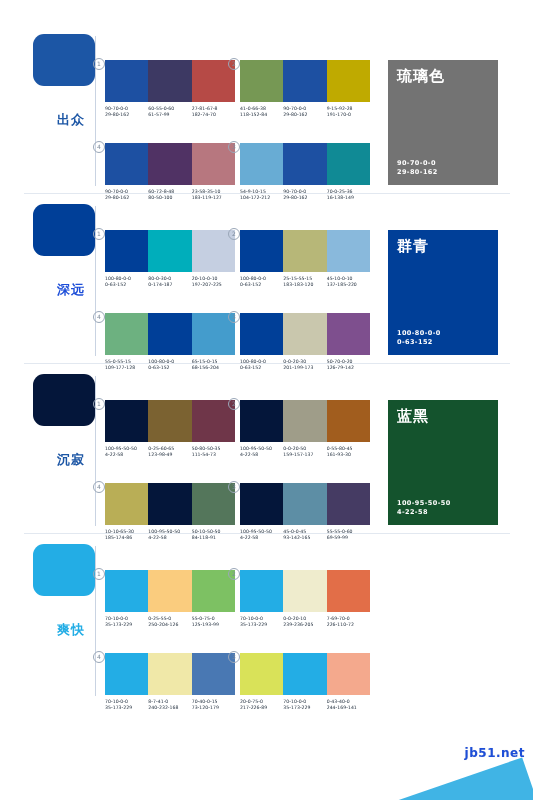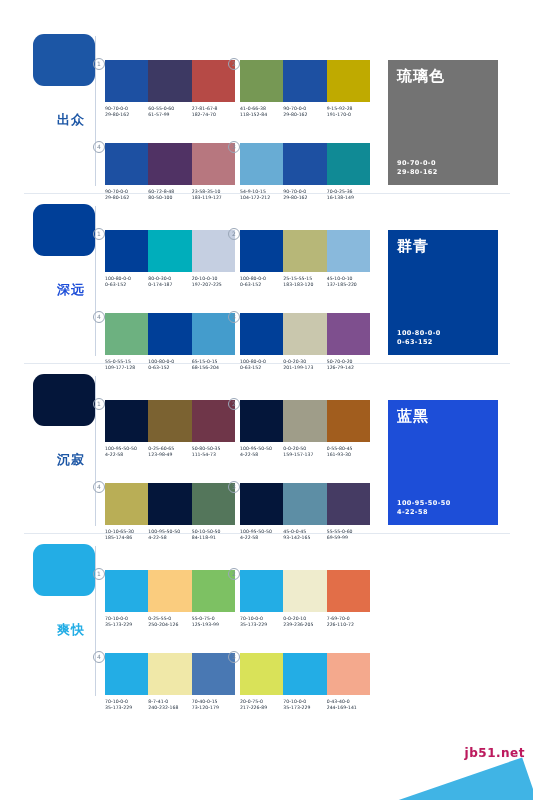--- a/index.html
+++ b/index.html
@@ -114,21 +114,21 @@
   }
   .wm-band{
     position:absolute;right:-10px;bottom:-18px;
     width:230px;height:64px;
     background:#40b4e5;
     transform:rotate(-19deg);
     transform-origin:100% 100%;
   }
   .wm-site{
     position:absolute;right:8px;top:18px;
-    font-size:12px;color:#be185d;
+    font-size:12px;color:#1d4ed8;
     font-weight:bold;
     letter-spacing:0.5px;
     font-family:"DejaVu Sans",sans-serif;
     text-shadow:0 0 1px rgba(0,0,0,.15);
   }
   .wm-name{
     position:absolute;right:4px;top:34px;
     font-size:22px;color:#ffffff;
     font-weight:bold;
     letter-spacing:1px;
@@ -432,21 +432,21 @@
               <div class="codecell">
                 <span class="cmyk">45-0-0-45</span>
                 <span class="rgb">93-142-165</span>
               </div>
               <div class="codecell">
                 <span class="cmyk">55-55-0-60</span>
                 <span class="rgb">69-59-99</span>
               </div>
             </div>
           </div>
-          <div class="panel" style="background: #1d4ed8;">
+          <div class="panel" style="background: #14532d;">
             <div class="panel-title">蓝黑</div>
             <div class="panel-codes">
               <div>100-95-50-50</div>
               <div>4-22-58</div>
             </div>
           </div>
         </div>
       </div>
       <div class="sep" style="position: absolute; top: 533px;"></div>
       <div class="group" style="position: absolute; left: 0px; top: 536px; width: 533px;">

